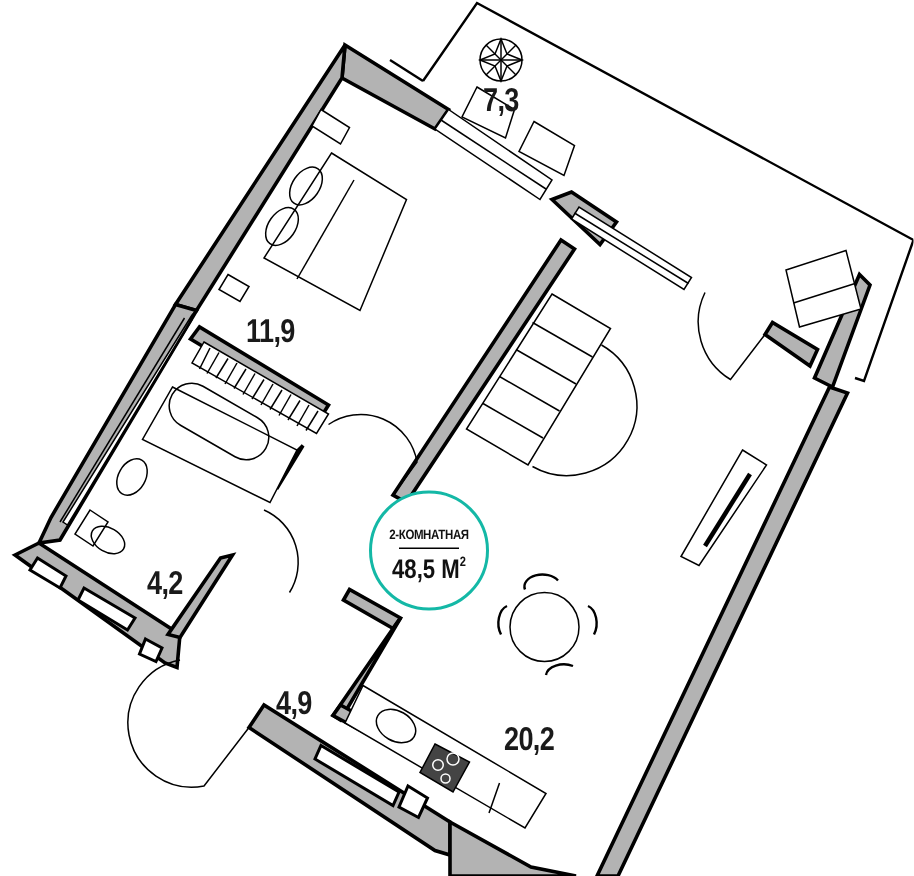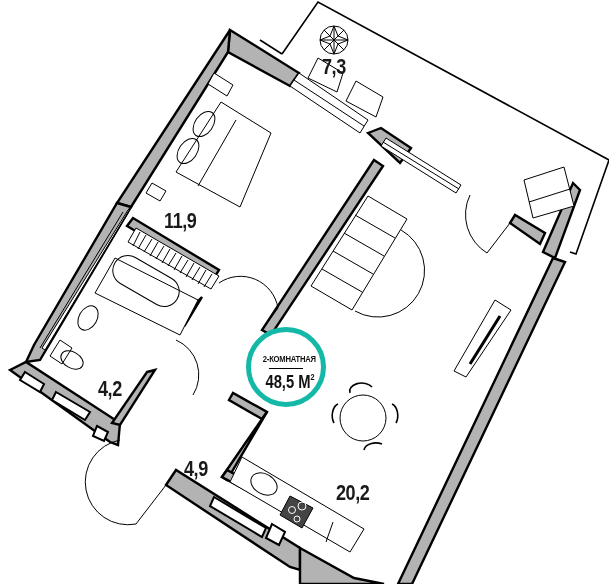--- a/index.html
+++ b/index.html
@@ -3,21 +3,21 @@
 <meta charset="utf-8">
 <style>
   html, body { margin: 0; padding: 0; background: #ffffff; }
   body { width: 609px; height: 584px; overflow: hidden; position: relative; font-family: "Liberation Sans", sans-serif; }
   svg { position: absolute; left: 0; top: 0; }
   .wall { fill: #b3b3b3; stroke: #000; stroke-width: 2.4; stroke-linejoin: miter; }
   .thin { fill: none; stroke: #000; stroke-width: 1; }
   .thinw { fill: #fff; stroke: #000; stroke-width: 1; }
   .mid { fill: none; stroke: #000; stroke-width: 1.6; }
   .area-label { position: absolute; font-family: "Liberation Sans", sans-serif; font-weight: bold; font-size: 22px; color: #1a1a1a; letter-spacing: -0.5px; transform: scaleX(0.82); transform-origin: left top; }
-  .badge { position: absolute; left: 246px; top: 327px; width: 80px; height: 80px; border: 5px solid #14b8a6; border-radius: 50%; background: #fff; box-sizing: border-box; text-align: right; }
+  .badge { position: absolute; left: 246px; top: 327px; width: 80px; height: 80px; border: 2px solid #14b8a6; border-radius: 50%; background: #fff; box-sizing: border-box; text-align: center; }
   .badge .type { position: absolute; top: 22px; left: 0; right: 0; font-weight: bold; font-size: 9px; letter-spacing: -0.3px; transform: scaleX(0.85); color: #111; }
   .badge .line { position: absolute; top: 36px; left: 18px; right: 18px; height: 0; border-top: 1.2px solid #000; }
   .badge .total { position: absolute; top: 40px; left: 0; right: 0; font-weight: bold; font-size: 18px; color: #111; transform: scaleX(0.82); }
   .badge .total sup { font-size: 9px; vertical-align: 8px; }
 </style>
 </head>
 <body>
 
 <svg width="609" height="584" viewBox="0 0 609 584" xmlns="http://www.w3.org/2000/svg">
 

